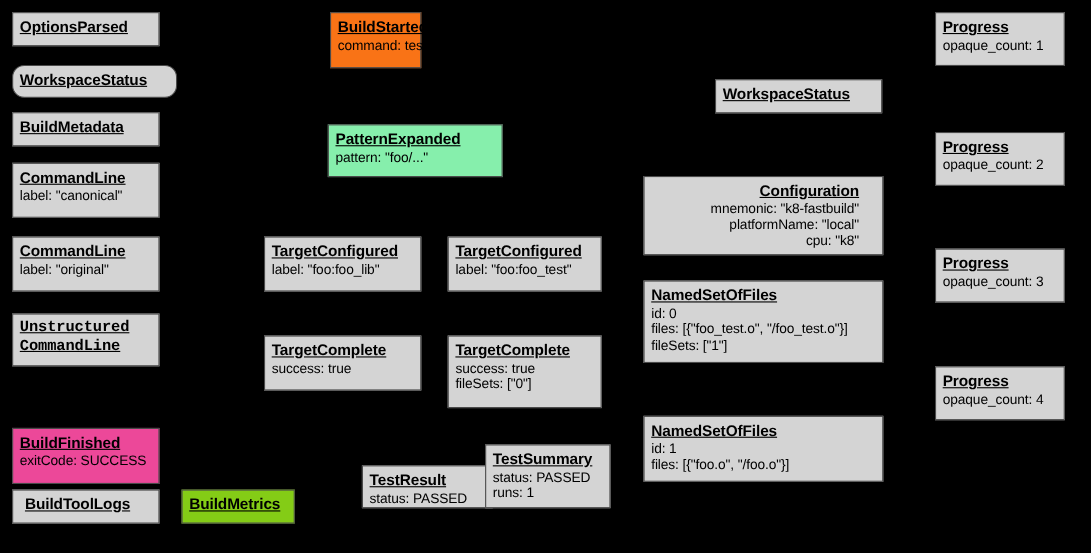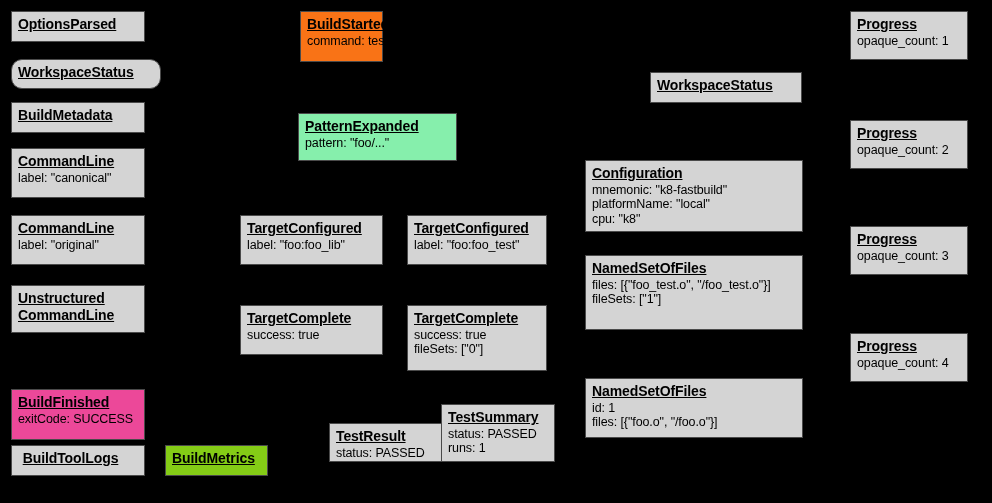--- a/index.html
+++ b/index.html
@@ -65,21 +65,21 @@
       <span class="fields">
         <span class="field">label: "canonical"</span>
       </span>
     </div>
     <div class="node" style="left: 11px; top: 215px; width: 134px; height: 50px; background: rgb(212, 212, 212); border-color: rgb(74, 74, 74); color: rgb(0, 0, 0);">
       <span class="title">CommandLine</span>
       <span class="fields">
         <span class="field">label: "original"</span>
       </span>
     </div>
-    <div class="node" style="left: 11px; top: 285px; width: 134px; height: 48px; background: rgb(212, 212, 212); border-color: rgb(74, 74, 74); color: rgb(0, 0, 0);">
+    <div class="node" style="left: 11px; top: 285px; width: 134px; height: 48px; background: rgb(212, 212, 212); border-color: rgb(74, 74, 74); color: rgb(0, 0, 0); font-family: Liberation Mono, monospace;">
       <span class="title">Unstructured
 CommandLine</span>
       <span class="fields"></span>
     </div>
     <div class="node" style="left: 11px; top: 350px; width: 134px; height: 51px; background: #ec4899; border-color: rgb(74, 74, 74); color: rgb(0, 0, 0); margin-top: 39px;">
       <span class="title">BuildFinished</span>
       <span class="fields">
         <span class="field">exitCode: SUCCESS</span>
       </span>
     </div>
@@ -138,31 +138,32 @@
       <span class="title">TestSummary</span>
       <span class="fields">
         <span class="field">status: PASSED</span>
         <span class="field">runs: 1</span>
       </span>
     </div>
     <div class="node" style="left: 650px; top: 72px; width: 152px; height: 31px; background: rgb(212, 212, 212); border-color: rgb(74, 74, 74); color: rgb(0, 0, 0);">
       <span class="title">WorkspaceStatus</span>
       <span class="fields"></span>
     </div>
-    <div class="node" style="left: 585px; top: 160px; width: 218px; height: 72px; background: rgb(212, 212, 212); border-color: rgb(74, 74, 74); color: rgb(0, 0, 0);">
+    <div class="node" style="left: 585px; top: 160px; width: 218px; height: 72px; background: rgb(212, 212, 212); border-color: rgb(74, 74, 74); color: rgb(0, 0, 0); text-align: right;">
       <span class="title">Configuration</span>
       <span class="fields">
         <span class="field">mnemonic: "k8-fastbuild"</span>
         <span class="field">platformName: "local"</span>
         <span class="field">cpu: "k8"</span>
       </span>
     </div>
     <div class="node" style="left: 585px; top: 255px; width: 218px; height: 75px; background: rgb(212, 212, 212); border-color: rgb(74, 74, 74); color: rgb(0, 0, 0);">
       <span class="title">NamedSetOfFiles</span>
       <span class="fields">
+        <span class="field">id: 0</span>
         <span class="field">files: [{"foo_test.o", "/foo_test.o"}]</span>
         <span class="field">fileSets: ["1"]</span>
       </span>
     </div>
     <div class="node" style="left: 585px; top: 378px; width: 218px; height: 60px; background: rgb(212, 212, 212); border-color: rgb(74, 74, 74); color: rgb(0, 0, 0);">
       <span class="title">NamedSetOfFiles</span>
       <span class="fields">
         <span class="field">id: 1</span>
         <span class="field">files: [{"foo.o", "/foo.o"}]</span>
       </span>

